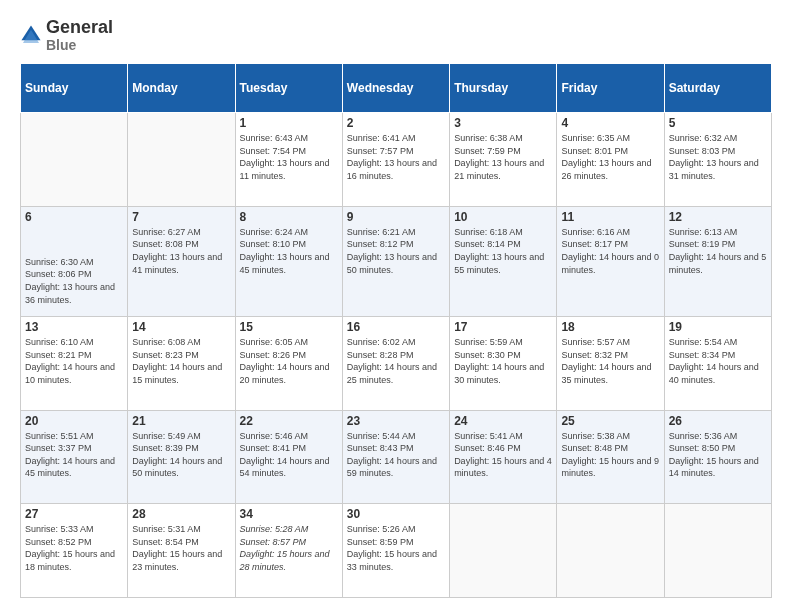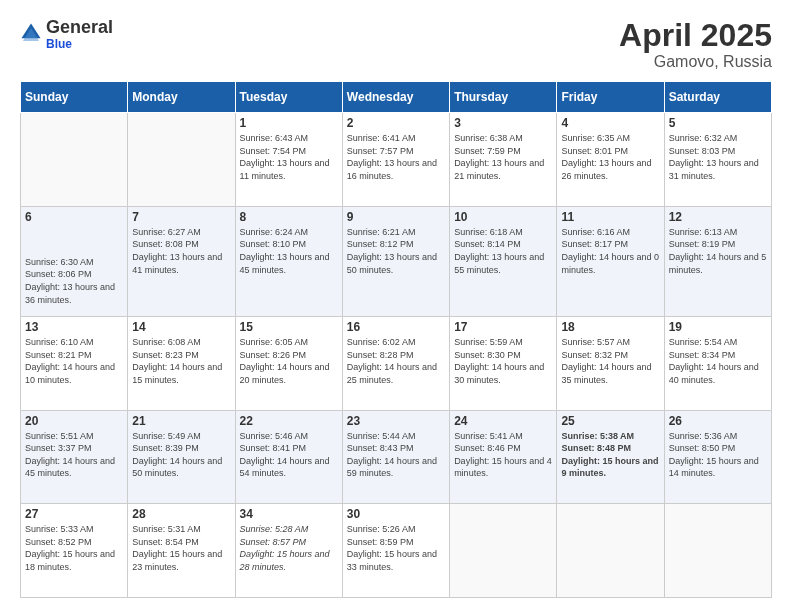--- a/index.html
+++ b/index.html
@@ -32,23 +32,23 @@
       display: flex;
       flex-direction: column;
       line-height: 1.1;
     }
     .logo-general {
       font-size: 18px;
       font-weight: bold;
       color: #333;
     }
     .logo-blue {
-      font-size: 12px;
-      font-weight: bold;
-      color: #1d4ed8;
+      font-size: 14px;
+      font-weight: bold;
+      color: #737373;
     }
     .logo-icon {
       width: 22px;
       height: 22px;
       margin-bottom: 2px;
     }
     .title-block {
       text-align: right;
     }
     .month-title {
@@ -65,21 +65,21 @@
       flex: 1;
       border-collapse: collapse;
       width: 100%;
       table-layout: fixed;
     }
     .calendar th {
       background-color: #1a5fa8;
       color: #fff;
       font-size: 12px;
       font-weight: bold;
-      padding: 8px 4px;
+      padding: 17px 4px;
       text-align: left;
       border: 1px solid #fff;
     }
     .calendar td {
       border: 1px solid #ccc;
       vertical-align: top;
       padding: 3px 4px;
       font-size: 9.5px;
       color: #333;
       height: 88px;
@@ -120,24 +120,20 @@
   <div class="header">
     <div class="logo">
       <svg class="logo-icon" viewBox="0 0 30 30" xmlns="http://www.w3.org/2000/svg">
         <polygon points="15,2 28,22 2,22" fill="#1a5fa8"></polygon>
         <polygon points="15,8 26,26 4,26" fill="#4a8fd4" opacity="0.5"></polygon>
       </svg>
       <div class="logo-text">
         <span class="logo-general">General</span>
         <span class="logo-blue">Blue</span>
       </div>
-    </div>
-    <div class="title-block">
-      <div class="month-title">April 2025</div>
-      <div class="location">Gamovo, Russia</div>
     </div>
   </div>
 
   <table class="calendar">
     <thead>
       <tr>
         <th>Sunday</th>
         <th>Monday</th>
         <th>Tuesday</th>
         <th>Wednesday</th>
@@ -295,21 +291,21 @@
 Daylight: 14 hours and 59 minutes.</div>
           </td>
           <td>
             <span class="day-number">24</span>
             <div class="day-info" style="white-space: pre-line;">Sunrise: 5:41 AM
 Sunset: 8:46 PM
 Daylight: 15 hours and 4 minutes.</div>
           </td>
           <td>
             <span class="day-number">25</span>
-            <div class="day-info" style="white-space: pre-line; font-weight: bold;">Sunrise: 5:38 AM
+            <div class="day-info" style="white-space: pre-line;">Sunrise: 5:38 AM
 Sunset: 8:48 PM
 Daylight: 15 hours and 9 minutes.</div>
           </td>
           <td>
             <span class="day-number">26</span>
             <div class="day-info" style="white-space: pre-line;">Sunrise: 5:36 AM
 Sunset: 8:50 PM
 Daylight: 15 hours and 14 minutes.</div>
           </td>
         </tr>

